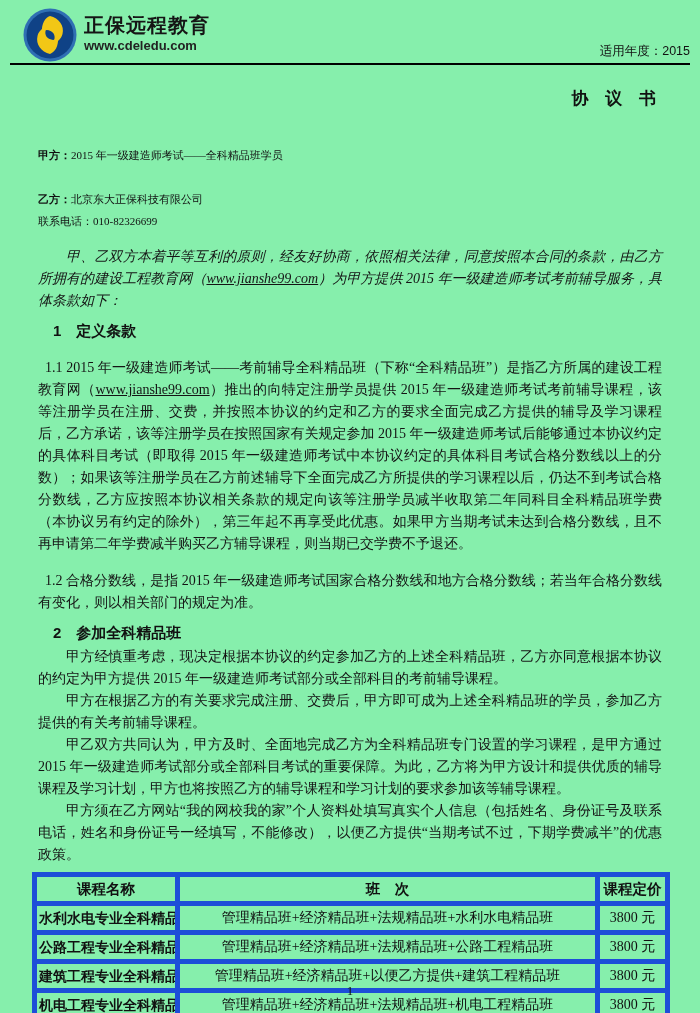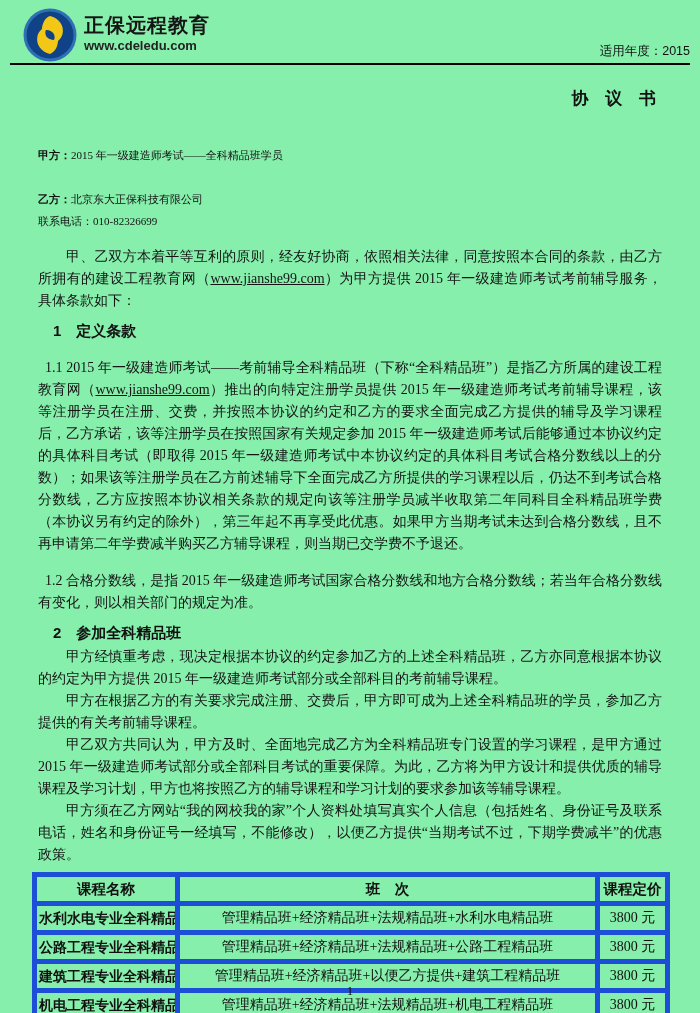--- a/index.html
+++ b/index.html
@@ -31,21 +31,21 @@
   
   .parties{margin-top:34px;font-size:11px;line-height:22px;}
   .party-a{margin-bottom:22px;}
   .b{font-weight:bold;}
   .para{
     font-size:14px;line-height:22px;text-align:justify;
     margin:0;color:#141414;
   }
   .p-indent{text-indent:2em;}
   .p-num{text-indent:0.5em;margin-top:15px;}
-  .preamble{margin-top:14px;}
+  .preamble{margin-top:14px;font-style:italic;}
   .heading{
     font-weight:bold;font-size:15px;line-height:22px;
     padding-left:1em;margin:8px 0 2px 0;
     font-family:"Liberation Sans","DejaVu Sans",sans-serif;
   }
   .url{text-decoration:underline;}
   
   table.course{
     border-collapse:collapse;
     width:637px;margin:6px 0 0 -6px;

